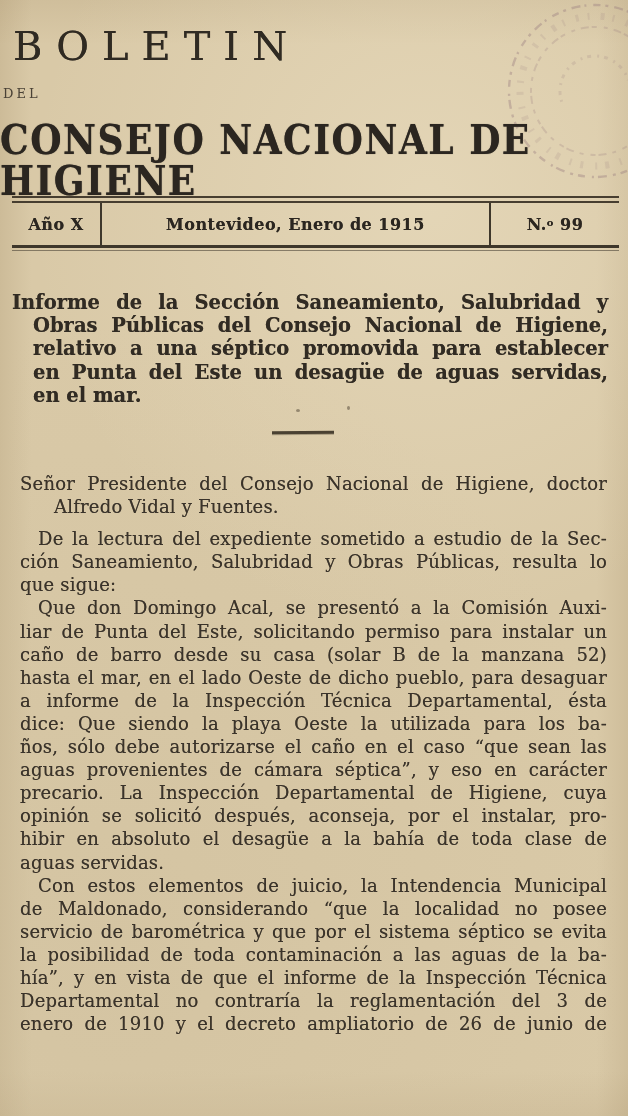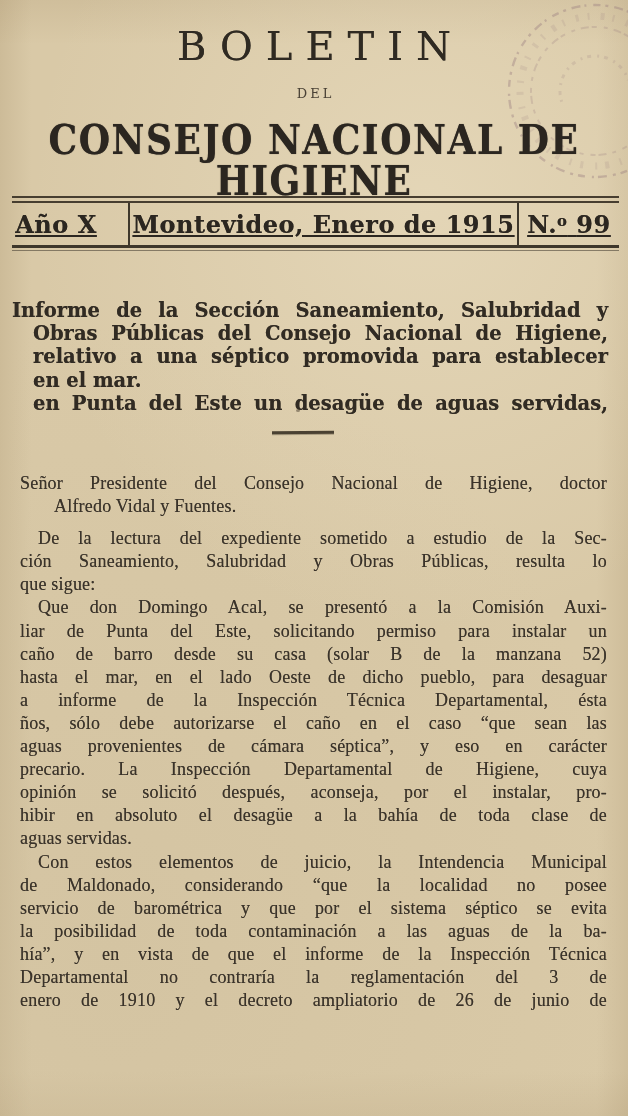--- a/index.html
+++ b/index.html
@@ -11,61 +11,61 @@
     position:relative;width:628px;height:1116px;overflow:hidden;
     background:
       radial-gradient(90% 55% at 68% 18%, rgba(238,226,198,.50), rgba(238,226,198,0) 70%),
       radial-gradient(120% 80% at 18% 85%, rgba(206,190,156,.45), rgba(206,190,156,0) 70%),
       linear-gradient(90deg, rgba(140,115,75,.16), rgba(140,115,75,0) 5%, rgba(140,115,75,0) 95%, rgba(140,115,75,.14)),
       linear-gradient(180deg, rgba(150,125,85,.14), rgba(150,125,85,0) 4%, rgba(150,125,85,0) 96%, rgba(150,125,85,.12)),
       #d9c9a7;
     color:#39322a;
   }
   
-  .masthead{padding-top:26px;text-align:center;}
+  .masthead{padding-top:26px;text-align:left;}
   .mast-title{
     font-size:40px;line-height:1;letter-spacing:13px;
     color:#2f2a22;text-indent:13px;
     text-shadow:0 0 .6px rgba(47,42,34,.75);
   }
   .mast-sub{
     margin-top:21px;font-size:13px;line-height:1;letter-spacing:3px;
     color:#4a4236;text-indent:3px;
   }
   .mast-org{
     margin-top:19px;font-size:36px;line-height:1;font-weight:bold;
     letter-spacing:1.5px;color:#2b2620;transform:scaleY(1.14);transform-origin:center top;
     text-shadow:0 0 .7px rgba(43,38,32,.8);
   }
   
   .issue-bar{position:absolute;left:12px;right:9px;top:196px;}
   .rule-top{height:3px;border-top:2px solid #473e30;border-bottom:2px solid #473e30;}
   .rule-bottom{height:2px;border-top:3px solid #3e372b;border-bottom:1px solid rgba(62,55,43,.55);}
   .issue-row{display:flex;align-items:center;height:42px;font-weight:bold;color:#2b2620;}
-  .issue-cell{text-align:center;font-size:24px;letter-spacing:.5px;text-shadow:0 0 .5px rgba(43,38,32,.7);text-decoration:underline;}
+  .issue-cell{text-align:center;font-size:16px;letter-spacing:.5px;text-shadow:0 0 .5px rgba(43,38,32,.7);}
   .cell-year{width:88px;}
-  .cell-date{width:387px;border-left:2.5px solid #3e372b;border-right:2.5px solid #3e372b;align-self:stretch;display:flex;align-items:center;justify-content:center;margin-left:28px;}
+  .cell-date{width:387px;border-left:2.5px solid #3e372b;border-right:2.5px solid #3e372b;align-self:stretch;display:flex;align-items:center;justify-content:center;}
   .cell-num{flex:1;}
   .sup-o{font-size:.62em;vertical-align:.45em;}
   
   .heading{position:absolute;left:12px;width:596px;top:291px;
     font-weight:bold;font-size:19.5px;line-height:23.2px;color:#312b23;
-    text-shadow:0 0 .5px rgba(49,43,35,.7);margin-top:8px;}
+    text-shadow:0 0 .5px rgba(49,43,35,.7);}
   .hl{text-align:justify;text-align-last:justify;}
   .hl.hang{padding-left:21px;}
   .hl.end{text-align-last:left;}
   .speck{position:absolute;background:rgba(90,78,62,.55);border-radius:50%;}
   .speck-a{width:4px;height:3px;left:296px;top:409px;}
   .speck-b{width:3px;height:4px;left:347px;top:406px;}
   .short-rule{position:absolute;left:272px;top:431px;width:62px;height:3px;
     background:#4a4132;transform:rotate(-.6deg);box-shadow:0 1px 0 rgba(74,65,50,.35);}
   
   .bodytext{position:absolute;left:20px;width:587px;top:472px;
     font-size:18px;line-height:23.1px;letter-spacing:.2px;color:#3a332a;
-    text-shadow:0 0 .6px rgba(58,51,42,.65);font-family:Liberation Serif, serif;}
+    text-shadow:0 0 .6px rgba(58,51,42,.65);}
   .bl{text-align:justify;text-align-last:justify;}
   .bl.end{text-align-last:left;}
   .bl.hang{padding-left:34px;}
   .bl.ind{padding-left:18px;}
   .gap{height:9px;}
   
   .stamp{position:absolute;top:-4px;right:-62px;width:190px;height:190px;
     opacity:.55;pointer-events:none;}
 </style>
 </head>
@@ -95,22 +95,22 @@
       <div class="issue-cell cell-date">Montevideo, Enero de 1915</div>
       <div class="issue-cell cell-num"><span>N.</span><span class="sup-o">o</span>&nbsp;<span>99</span></div>
     </div>
     <div class="rule-bottom"></div>
   </div>
 
   <section class="heading">
     <div class="hl">Informe de la Sección Saneamiento, Salubridad y</div>
     <div class="hl hang">Obras Públicas del Consejo Nacional de Higiene,</div>
     <div class="hl hang">relativo a una séptico promovida para establecer</div>
+    <div class="hl hang">en Punta del Este un desagüe de aguas servidas,</div>
     <div class="hl hang end">en el mar.</div>
-    <div class="hl hang">en Punta del Este un desagüe de aguas servidas,</div>
   </section>
 
   <div class="speck speck-a"></div>
   <div class="speck speck-b"></div>
   <div class="short-rule"></div>
 
   <section class="bodytext">
     <div class="bl">Señor Presidente del Consejo Nacional de Higiene, doctor</div>
     <div class="bl hang end">Alfredo Vidal y Fuentes.</div>
 
@@ -118,20 +118,21 @@
 
     <div class="bl ind">De la lectura del expediente sometido a estudio de la Sec-</div>
     <div class="bl">ción Saneamiento, Salubridad y Obras Públicas, resulta lo</div>
     <div class="bl end">que sigue:</div>
 
     <div class="bl ind">Que don Domingo Acal, se presentó a la Comisión Auxi-</div>
     <div class="bl">liar de Punta del Este, solicitando permiso para instalar un</div>
     <div class="bl">caño de barro desde su casa (solar B de la manzana 52)</div>
     <div class="bl">hasta el mar, en el lado Oeste de dicho pueblo, para desaguar</div>
     <div class="bl">a informe de la Inspección Técnica Departamental, ésta</div>
+    <div class="bl">dice:  Que siendo la playa Oeste la utilizada para los ba-</div>
     <div class="bl">ños, sólo debe autorizarse el caño en el caso “que sean las</div>
     <div class="bl">aguas provenientes de cámara séptica”, y eso en carácter</div>
     <div class="bl">precario.  La Inspección Departamental de Higiene, cuya</div>
     <div class="bl">opinión se solicitó después, aconseja, por el instalar, pro-</div>
     <div class="bl">hibir en absoluto el desagüe a la bahía de toda clase de</div>
     <div class="bl end">aguas servidas.</div>
 
     <div class="bl ind">Con estos elementos de juicio, la Intendencia Municipal</div>
     <div class="bl">de Maldonado, considerando “que la localidad no posee</div>
     <div class="bl">servicio de barométrica y que por el sistema séptico se evita</div>

